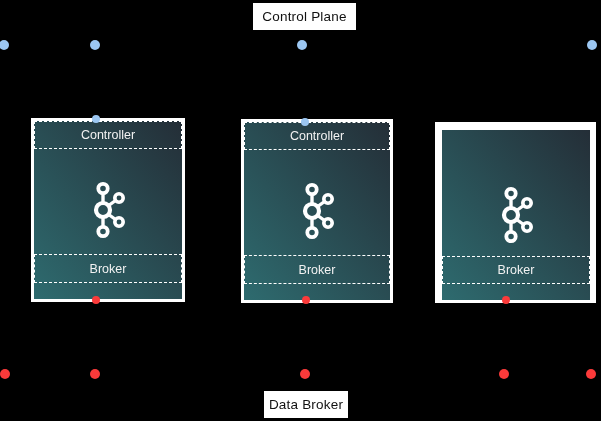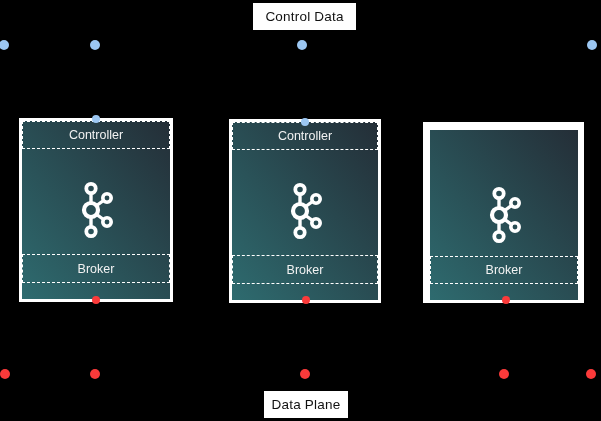--- a/index.html
+++ b/index.html
@@ -15,21 +15,21 @@
   }
   #control-plane-label{left:253px;top:3px;width:103px;height:27px;}
   #data-plane-label{left:264px;top:391px;width:84px;height:27px;}
 
   .dot{position:absolute;border-radius:50%;}
   .dot.blue{background:var(--control-plane-dot,#9cc7f2);}
   .dot.red{background:var(--data-plane-dot,#fb3a3a);}
   .dot.big{width:10px;height:10px;}
   .dot.small{width:8px;height:8px;z-index:5;}
 
-  .node{position:absolute;background:var(--node-border,#fff);}
+  .node{position:absolute;background:var(--node-border,#fff);margin-left:12px;}
   #node-1{left:19px;top:118px;width:154px;height:184px;}
   #node-2{left:229px;top:119px;width:152px;height:184px;}
   #node-3{left:423px;top:122px;width:161px;height:181px;}
   .node-inner{
     position:absolute;
     background:linear-gradient(to top right,var(--node-gradient-start,#2e6b6f),var(--node-gradient-end,#242e37));
   }
   #node-1 .node-inner,#node-2 .node-inner{left:3px;right:3px;top:3px;bottom:3px;}
   #node-3 .node-inner{left:7px;right:6px;top:8px;bottom:3px;}
 
@@ -46,22 +46,22 @@
   .logo-wrap{
     position:absolute;inset:0;display:flex;align-items:center;justify-content:center;
   }
   .kafka-logo{display:block;}
 </style>
 </head>
 <body>
 
 <div id="canvas">
 
-  <div id="control-plane-label" class="plane-label">Control Data</div>
-  <div id="data-plane-label" class="plane-label">Data Plane</div>
+  <div id="control-plane-label" class="plane-label">Control Plane</div>
+  <div id="data-plane-label" class="plane-label">Data Broker</div>
 
   <div class="dot blue big" style="left:-1px;top:40px;"></div>
   <div class="dot blue big" style="left:90px;top:40px;"></div>
   <div class="dot blue big" style="left:297px;top:40px;"></div>
   <div class="dot blue big" style="left:587px;top:40px;"></div>
 
   <div class="dot red big" style="left:0px;top:369px;"></div>
   <div class="dot red big" style="left:90px;top:369px;"></div>
   <div class="dot red big" style="left:300px;top:369px;"></div>
   <div class="dot red big" style="left:499px;top:369px;"></div>

